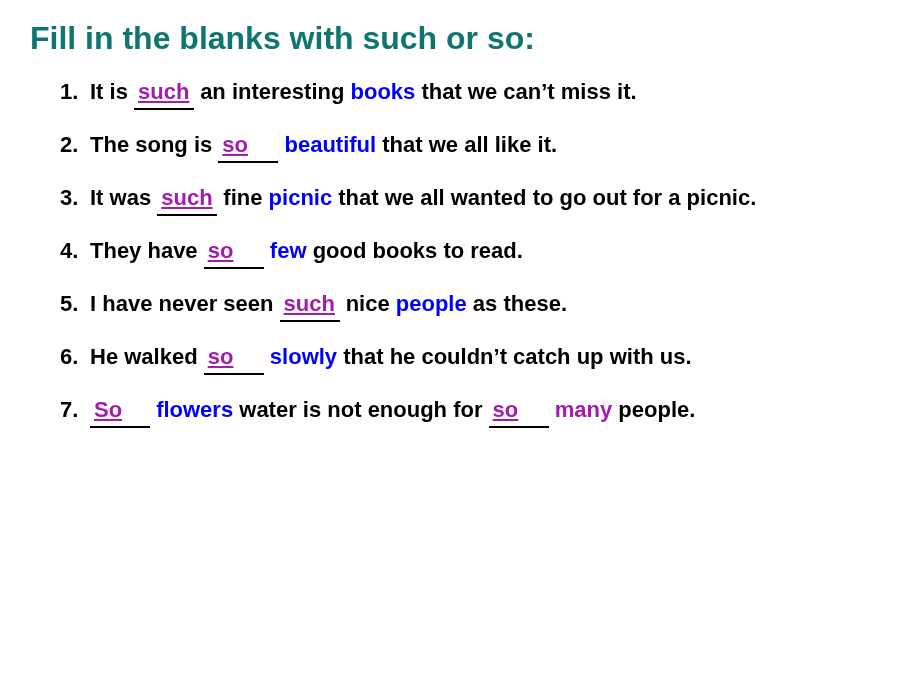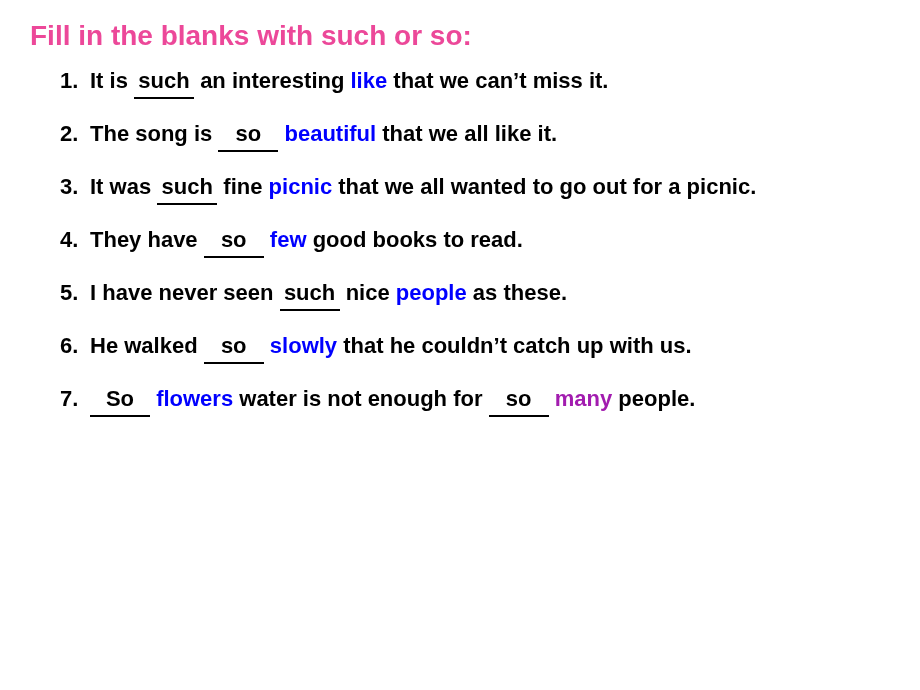--- a/index.html
+++ b/index.html
@@ -13,24 +13,24 @@
       min-height: 690px;
       background: #ffffff;
       font-family: Arial, sans-serif;
       font-weight: bold;
       font-size: 22px;
       color: #000000;
       padding: 20px 30px;
     }
 
     .title {
-      font-size: 28px;
+      font-size: 32px;
       font-weight: bold;
-      color: #ec4899;
-      margin-bottom: 12px;
+      color: #0f766e;
+      margin-bottom: 18px;
     }
 
     ol {
       list-style: none;
       counter-reset: item;
       padding-left: 30px;
     }
 
     ol li {
       counter-increment: item;
@@ -42,24 +42,25 @@
 
     ol li::before {
       content: counter(item) ".";
       position: absolute;
       left: 0;
       font-weight: bold;
     }
 
     .answer {
       display: inline-block;
-      color: #000000;
+      color: #a21caf;
+      text-decoration: underline;
       font-weight: bold;
       min-width: 60px;
-      text-align: center;
+      text-align: left;
       position: relative;
       border-bottom: 2px solid #000;
       padding: 0 4px;
     }
 
     .highlight-blue {
       color: #0000ff;
       font-weight: bold;
     }
 
@@ -67,20 +68,20 @@
       color: #a21caf;
       font-weight: bold;
     }
   </style>
 </head>
 <body>
 
 <div class="title">Fill in the blanks with such or so:</div>
 
 <ol id="exercise-list">
-<li>It is <span class="answer">such</span> an interesting <span class="highlight-blue">like</span> that we can’t miss it.</li>
+<li>It is <span class="answer">such</span> an interesting <span class="highlight-blue">books</span> that we can’t miss it.</li>
     <li>The song is <span class="answer">so</span> <span class="highlight-blue">beautiful</span> that we all like it.</li>
     <li>It was <span class="answer">such</span> fine <span class="highlight-blue">picnic</span> that we all wanted to go out for a picnic.</li>
     <li>They have <span class="answer">so</span> <span class="highlight-blue">few</span> good books to read.</li>
     <li>I have never seen <span class="answer">such</span> nice <span class="highlight-blue">people</span> as these.</li>
     <li>He walked <span class="answer">so</span> <span class="highlight-blue">slowly</span> that he couldn’t catch up with us.</li>
     <li><span class="answer">So</span> <span class="highlight-blue">flowers</span> water is not enough for <span class="answer">so</span> <span class="highlight-red">many</span> people.</li>
   </ol>
 
 </body></html>

